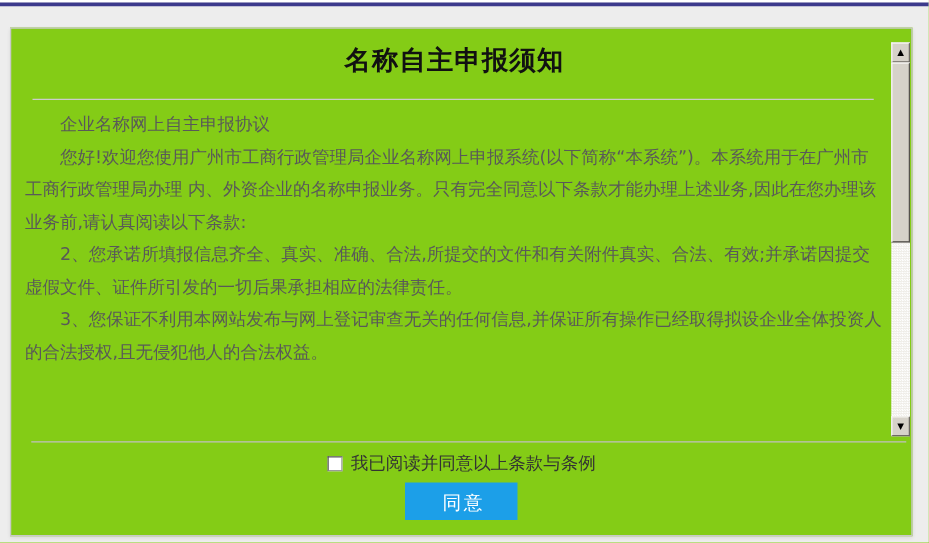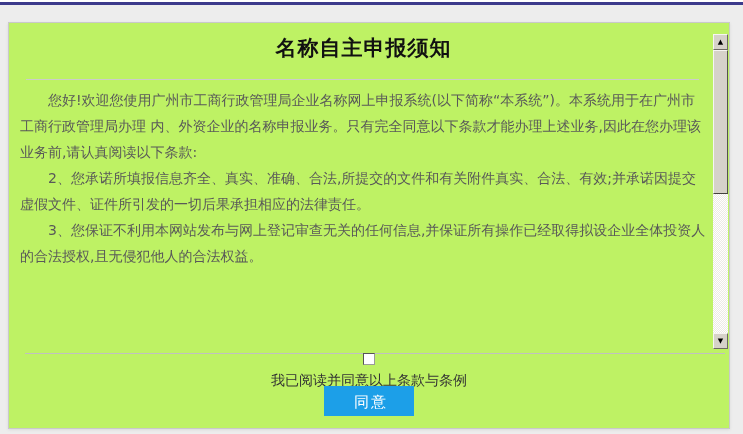--- a/index.html
+++ b/index.html
@@ -6,21 +6,21 @@
   body{
     width:743px;height:434px;position:relative;overflow:hidden;
     background:#ededed;
     font-family:"DejaVu Sans","Liberation Sans",sans-serif;
   }
   .top-strip{position:absolute;top:0;left:0;right:0;height:2px;background:#ffffff;}
   .top-line{position:absolute;top:2px;left:0;right:0;height:3px;background:#3c3a8c;}
 
   .dialog{
     position:absolute;left:8px;top:22px;width:720px;height:405px;
-    background:#bef264;border:1px solid #c9c9c9;
+    background:#84cc16;border:1px solid #c9c9c9;
     box-shadow:0 1px 3px rgba(0,0,0,0.08);
   }
 
   
   .scroll-area{
     position:absolute;top:10px;left:1px;right:20px;height:316px;overflow:hidden;
     padding-left:10px;padding-right:2px;
   }
   .dialog-title{
     margin:2px 0 0 0;text-align:center;
@@ -48,21 +48,21 @@
     position:absolute;top:16px;left:0;width:15px;height:144px;background:#d6d2c9;
     border:1px solid;border-color:#f6f5f2 #55524c #44423d #f6f5f2;box-sizing:border-box;
     cursor:pointer;
   }
 
   
   .bottom-divider{position:absolute;left:16px;right:4px;top:330px;border:none;border-top:1px solid #c0c0c0;height:0;margin:0;}
   .checkbox-row{
     position:absolute;left:0;right:0;top:338px;height:20px;
     display:flex;align-items:center;justify-content:center;gap:7px;
-    font-size:14px;color:#333333;cursor:default;flex-direction:column;
+    font-size:14px;color:#333333;cursor:default;
   }
   .checkbox-box{
     width:12px;height:12px;background:#ffffff;box-sizing:border-box;
     border:1px solid;border-color:#555555 #9a9a9a #9a9a9a #555555;
     cursor:pointer;flex:0 0 auto;
   }
   .agree-btn{
     position:absolute;left:50%;top:363px;transform:translateX(-50%);
     width:90px;height:30px;background:#1c9fe8;color:#ffffff;border:none;
     font-size:15px;line-height:30px;text-align:center;cursor:pointer;
@@ -74,20 +74,21 @@
 
 <div class="top-strip"></div>
 <div class="top-line"></div>
 
 <div class="dialog">
 
   <div class="scroll-area">
     <h1 class="dialog-title">名称自主申报须知</h1>
     <hr class="title-divider">
     <div class="agreement">
+      <p>企业名称网上自主申报协议</p>
       <div>
           <p>您好!欢迎您使用广州市工商行政管理局企业名称网上申报系统(以下简称“本系统”)。本系统用于在广州市工商行政管理局办理 内、外资企业的名称申报业务。只有完全同意以下条款才能办理上述业务,因此在您办理该业务前,请认真阅读以下条款:</p>
           <p>2、您承诺所填报信息齐全、真实、准确、合法,所提交的文件和有关附件真实、合法、有效;并承诺因提交虚假文件、证件所引发的一切后果承担相应的法律责任。</p>
           <p>3、您保证不利用本网站发布与网上登记审查无关的任何信息,并保证所有操作已经取得拟设企业全体投资人的合法授权,且无侵犯他人的合法权益。</p>
         </div>
     </div>
   </div>
 
   <div class="scrollbar">
     <div class="sb-btn sb-up">▲</div>

